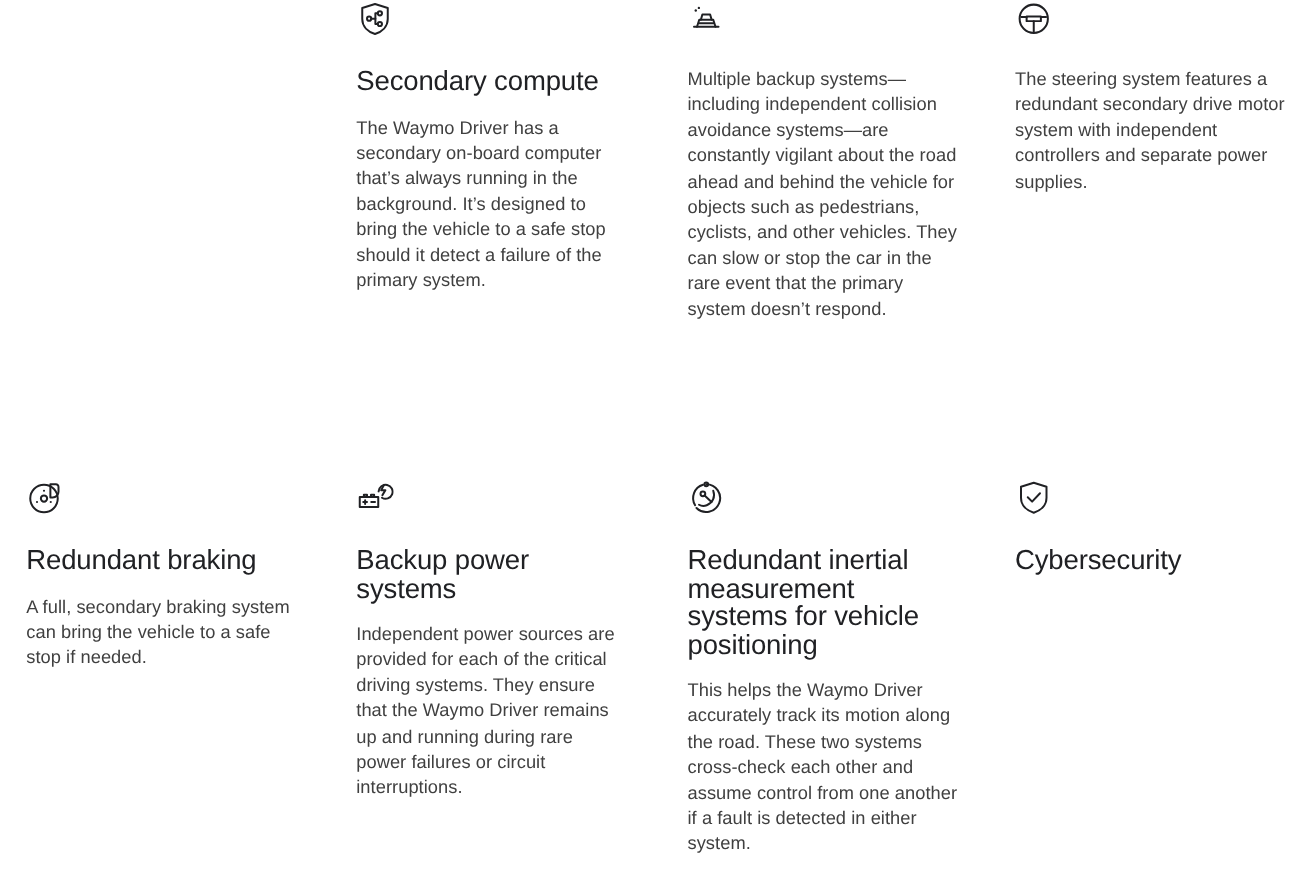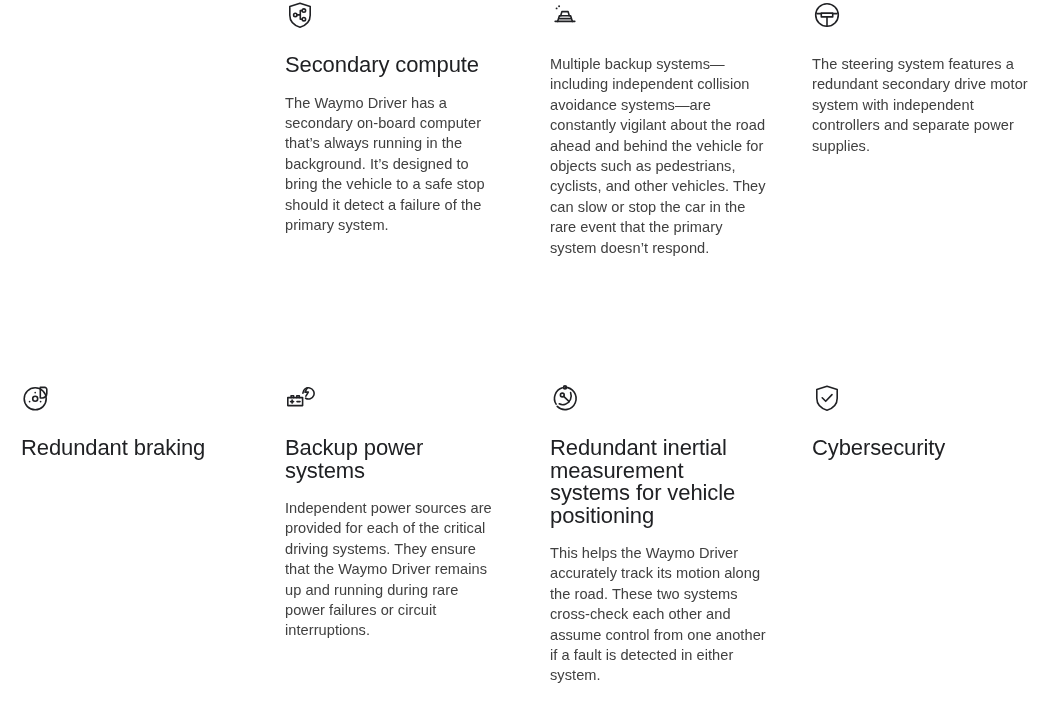--- a/index.html
+++ b/index.html
@@ -119,20 +119,21 @@
       <svg viewBox="0 0 30 30" fill="none" stroke="#202124" stroke-width="1.6" stroke-linecap="round" stroke-linejoin="round">
         <circle cx="14.2" cy="15.8" r="11"></circle>
         <circle cx="14.2" cy="15.8" r="2.5"></circle>
         <circle cx="14.2" cy="9.6" r="0.85" fill="#202124" stroke="none"></circle>
         <circle cx="8.6" cy="18.6" r="0.85" fill="#202124" stroke="none"></circle>
         <circle cx="19.6" cy="18.6" r="0.85" fill="#202124" stroke="none"></circle>
         <path d="M19.3 4.4 H23.7 A2.1 2.1 0 0 1 25.8 6.5 V10.4 A4.6 4.6 0 0 1 21.2 15 H19.3 Z"></path>
       </svg>
     </span>
     <h3 class="feature-title">Redundant braking</h3>
+    <p class="feature-body">A full, secondary braking system can bring the vehicle to a safe stop if needed.</p>
   </div>
 
   <div class="cell row2-c3">
     <span class="icon">
       <svg viewBox="0 0 30 30" fill="none" stroke="#202124" stroke-width="1.6" stroke-linecap="round" stroke-linejoin="round">
         <path d="M15 4.4 A11.1 11.1 0 1 1 7.2 23.4"></path>
         <path d="M6.1 21.2 A11.1 11.1 0 0 1 12.4 4.8"></path>
         <circle cx="15" cy="4.4" r="1.5"></circle>
         <path d="M20.6 9.6 C22.4 14.4 20.2 19.4 15.4 21.2 C13.2 22.0 11.0 21.8 9.2 20.8"></path>
         <circle cx="12.3" cy="12.0" r="1.9"></circle>

